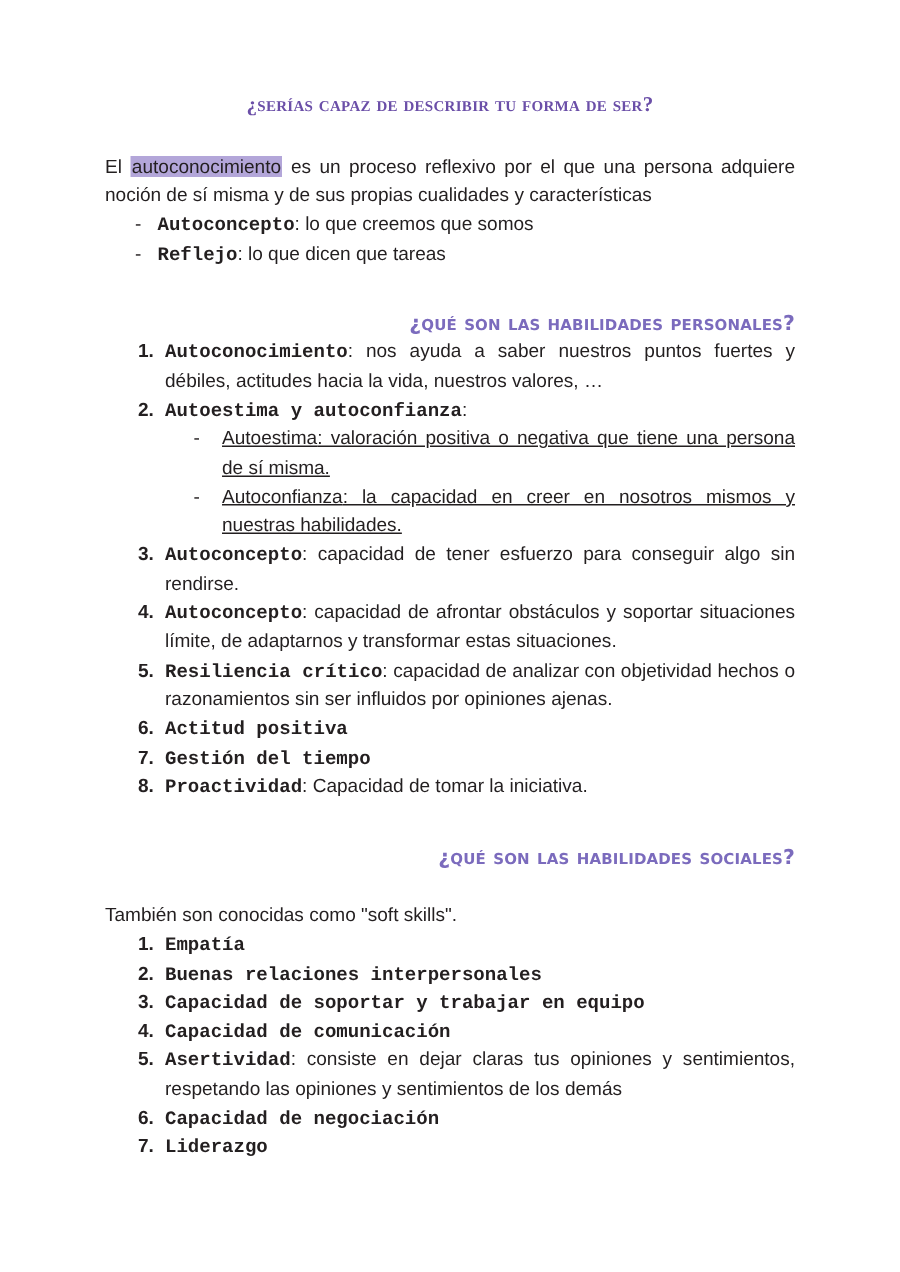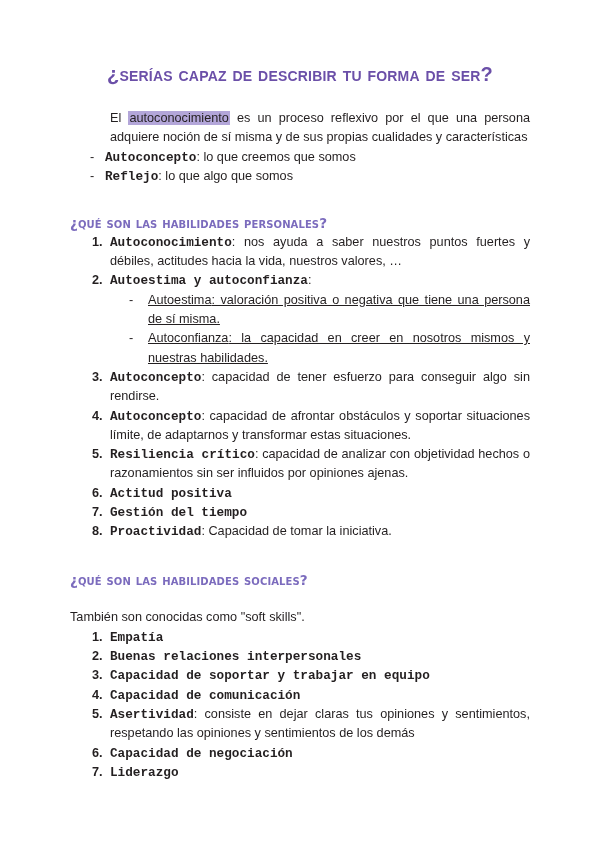--- a/index.html
+++ b/index.html
@@ -20,55 +20,56 @@
     position: absolute;
     left: 70px;
     top: 0;
     width: 460px;
   }
 
   
   .doc-title {
     margin: 0;
     padding-top: 62px;
-    font-family: Liberation Sans, sans-serif;
-    font-size: 20px;
+    font-family: Liberation Serif, serif;
+    font-size: 14px;
     font-weight: 700;
     letter-spacing: 0.2px;
     color: #6b4fa8;
     text-align: center;
     line-height: 1.25;
     font-variant: small-caps;
     text-transform: lowercase;
   }
 
   
   .section-heading {
     margin: 0;
     font-family: "DejaVu Sans", sans-serif;
     font-size: 13.6px;
     font-weight: 700;
     color: #7b6bbd;
     line-height: 1.3;
     font-variant: small-caps;
     text-transform: lowercase;
     letter-spacing: 0.1px;
+    text-align: right;
   }
   .sec1-heading { padding-top: 29px; }
   .sec2-heading { padding-top: 30px; }
 
   
   .para {
     margin: 0;
     font-size: 12.7px;
     line-height: 19.4px;
     text-align: justify;
     color: #231f20;
   }
-  .intro-para { padding-top: 22px; margin-left: 40px; }
+  .intro-para { padding-top: 22px; }
   .sec1-para  { padding-top: 18px; }
   .sec2-para  { padding-top: 19px; text-align: left; }
 
   .hl {
     background: #b3a6d9;
     padding: 0 1px;
   }
 
   
   ul.dash-list {
@@ -145,21 +146,21 @@
 
 <div class="page">
   <div class="content">
 
     <h1 class="doc-title">¿serías capaz de describir tu forma de ser?</h1>
 
     <p class="para intro-para"><span>El </span><span class="hl">autoconocimiento</span><span> es un proceso reflexivo por el que una persona adquiere noción de sí misma y de sus propias cualidades y características</span></p>
 
     <ul class="dash-list dash-top">
       <li><span class="term">Autoconcepto</span><span>: lo que creemos que somos</span></li>
-      <li><span class="term">Reflejo</span><span>: lo que algo que somos</span></li>
+      <li><span class="term">Reflejo</span><span>: lo que dicen que tareas</span></li>
     </ul>
 
     <h2 class="section-heading sec1-heading">¿qué son las habilidades personales?</h2>
 
 
     <ol class="num-list">
       <li><span class="term">Autoconocimiento</span><span>: nos ayuda a saber nuestros puntos fuertes y débiles, actitudes hacia la vida, nuestros valores, …</span></li>
 
       <li class="plain"><span class="term">Autoestima y autoconfianza</span><span>:</span>
         <ul class="sub-dash">

